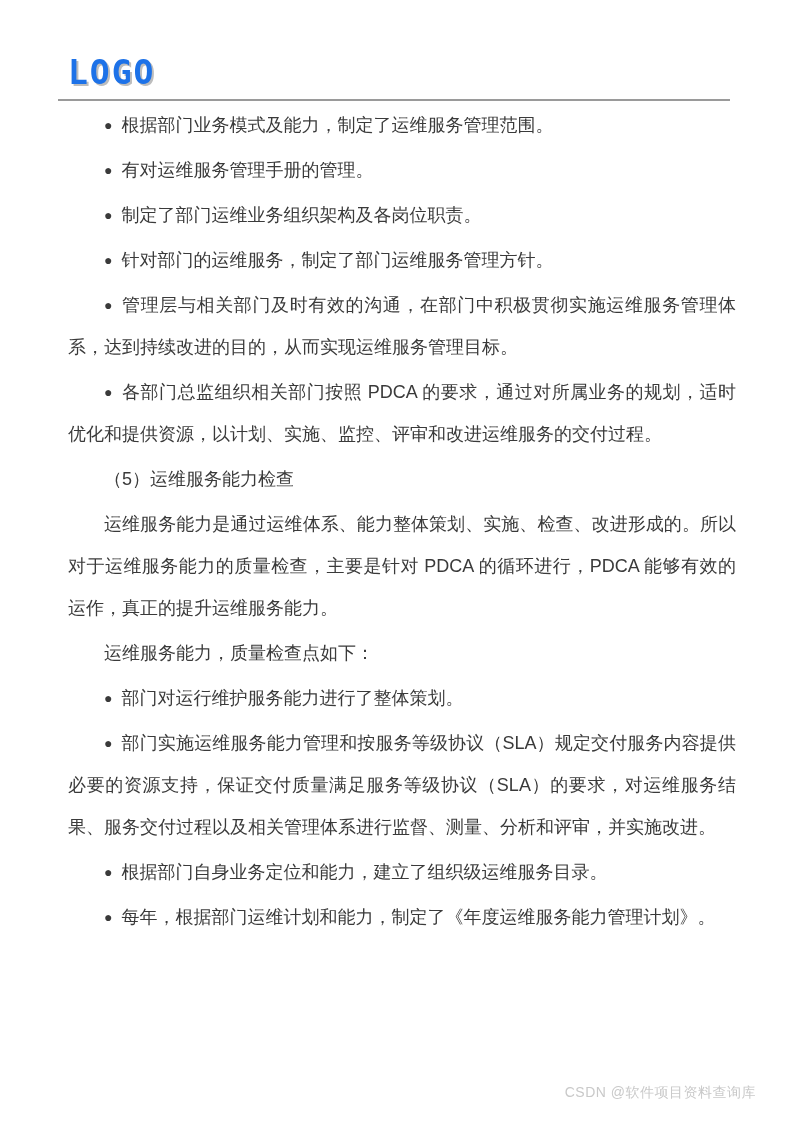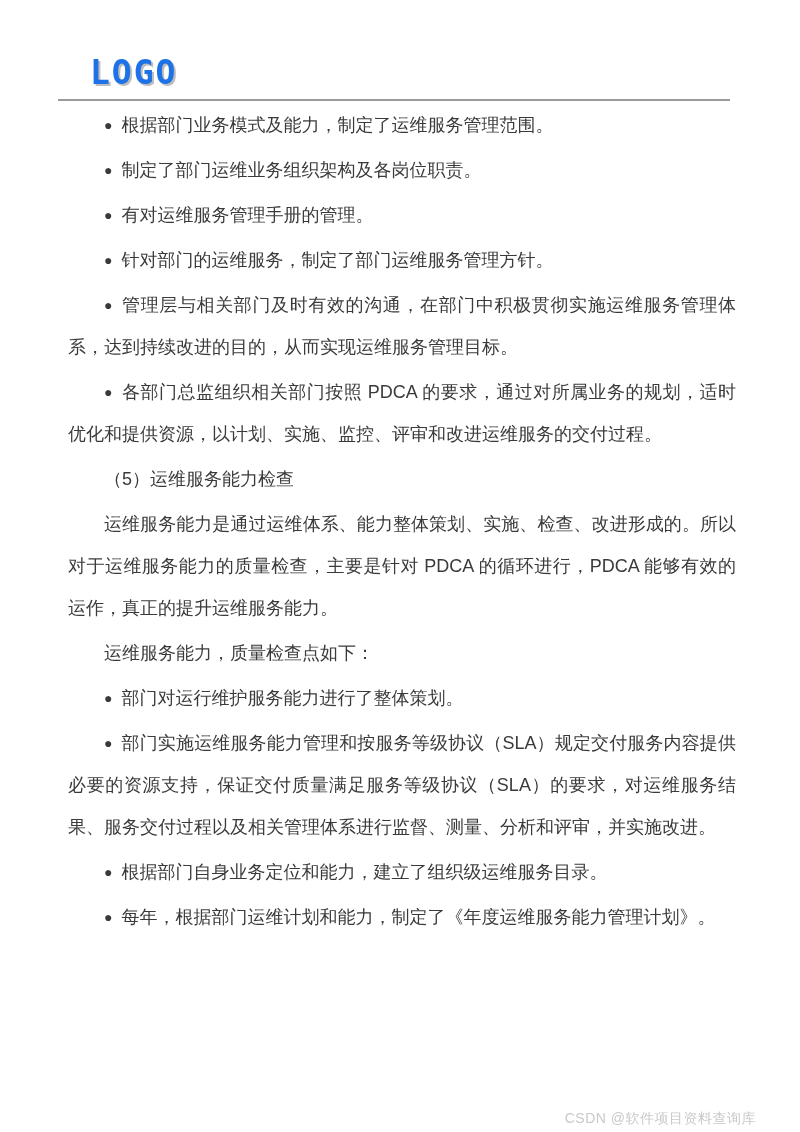--- a/index.html
+++ b/index.html
@@ -21,21 +21,21 @@
   .header{padding:56px 0 0 58px;}
   .logo{
     display:inline-block;
     font-family:"DejaVu Sans Mono","Liberation Mono",monospace;
     font-weight:bold;
     font-size:33px;
     line-height:1;
     letter-spacing:2px;
     color:var(--logo-blue);
     text-shadow:2px 2px 0 #bdbdbd;
-    margin-left:32px;
+    margin-left:10px;
     margin-bottom:6px;
   }
   .rule{
     border:none;
     border-top:2px solid var(--divider-gray);
     width:672px;
     margin:4px 0 0 0;
   }
   .content{
     margin:3px 64px 0 68px;
@@ -50,44 +50,44 @@
   }
   .dot{
     font-size:14px;
     margin-right:9px;
     vertical-align:1px;
   }
   .heading{text-indent:1.8em;}
   .watermark{
     position:absolute;
     right:44px;
-    bottom:4px;
+    bottom:30px;
     color:var(--watermark-gray);
     font-size:14px;
     letter-spacing:0.5px;
     white-space:nowrap;
   }
 </style>
 </head>
 <body>
 
 <div class="page">
 
   <div class="header">
     <div class="logo">LOGO</div>
     <hr class="rule">
   </div>
 
   <div class="content">
 
     <p class="bullet"><span class="dot">●</span><span>根据部门业务模式及能力，制定了运维服务管理范围。</span></p>
 
+    <p class="bullet"><span class="dot">●</span><span>有对运维服务管理手册的管理。</span></p>
+
     <p class="bullet"><span class="dot">●</span><span>制定了部门运维业务组织架构及各岗位职责。</span></p>
-
-    <p class="bullet"><span class="dot">●</span><span>有对运维服务管理手册的管理。</span></p>
 
     <p class="bullet"><span class="dot">●</span><span>针对部门的运维服务，制定了部门运维服务管理方针。</span></p>
 
 
 
     <p class="bullet"><span class="dot">●</span><span>管理层与相关部门及时有效的沟通，在部门中积极贯彻实施运维服务管理体系，达到持续改进的目的，从而实现运维服务管理目标。</span></p>
 
     <p class="bullet"><span class="dot">●</span><span>各部门总监组织相关部门按照 PDCA 的要求，通过对所属业务的规划，适时优化和提供资源，以计划、实施、监控、评审和改进运维服务的交付过程。</span></p>
 
     <p class="heading">（5）运维服务能力检查</p>

